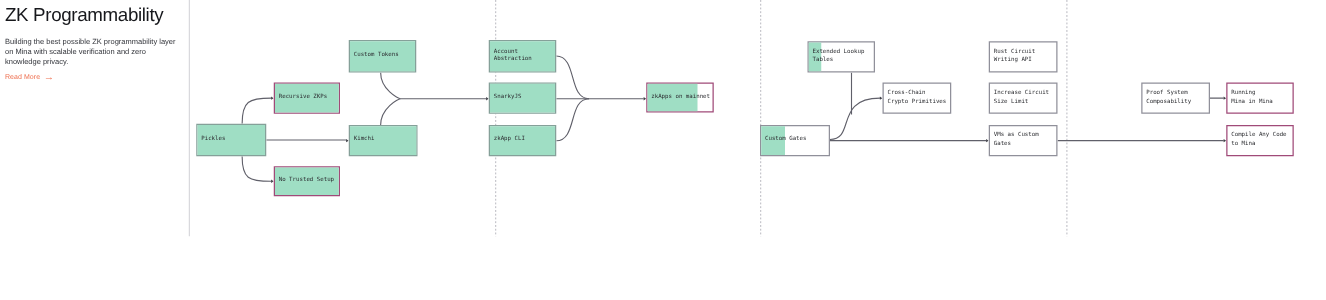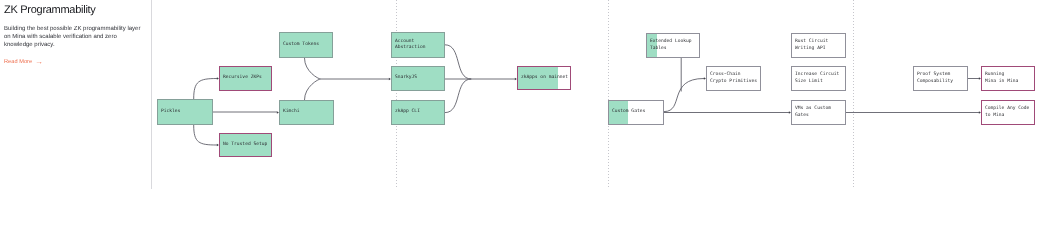--- a/index.html
+++ b/index.html
@@ -2,21 +2,21 @@
 <html><head>
 <meta charset="utf-8">
 <title>ZK Programmability</title>
 <style>
   html,body{margin:0;padding:0;}
   body{width:1061px;height:189px;background:#ffffff;font-family:"Liberation Sans",sans-serif;overflow:hidden;
        -webkit-font-smoothing:antialiased;text-rendering:geometricPrecision;}
   #root{position:relative;width:1061px;height:189px;}
   .panel{position:absolute;left:0;top:0;width:151px;height:189px;box-sizing:border-box;padding:0 10px 0 4px;
      transform:translateZ(0);-webkit-font-smoothing:antialiased;}
-  .panel h1{margin:0;padding-top:3.9px;font-size:11px;font-weight:400;color:#17181c;letter-spacing:-0.28px;line-height:1.25;}
+  .panel h1{margin:0;padding-top:3.9px;font-size:15px;font-weight:400;color:#17181c;letter-spacing:-0.28px;line-height:1.25;}
   .panel p{margin:0;padding-top:8.6px;font-size:6px;line-height:7.95px;color:#33353b;width:137px;}
   .readmore{position:absolute;left:4px;top:58.4px;font-size:5.6px;color:#ee6f4f;text-decoration:none;white-space:nowrap;letter-spacing:0.05px;line-height:6px;}
   .readmore .arw{display:inline-block;margin-left:3.1px;font-size:7.4px;position:relative;top:0.55px;transform:scaleX(1.12);transform-origin:left center;}
   .divider{position:absolute;top:0;width:1px;height:189px;background:#d9d9dd;}
   .dotted{position:absolute;top:0;width:1px;height:189px;
      background-image:linear-gradient(to bottom,#c6c6cc 0px,#c6c6cc 1.5px,transparent 1.5px,transparent 3px);
      background-size:1px 3px;}
   svg.flow{position:absolute;left:0;top:0;width:1061px;height:189px;}
   .node{position:absolute;box-sizing:border-box;display:flex;align-items:center;
      font-family:"DejaVu Sans Mono",monospace;font-size:4.6px;line-height:6.3px;color:#2b2c30;}

